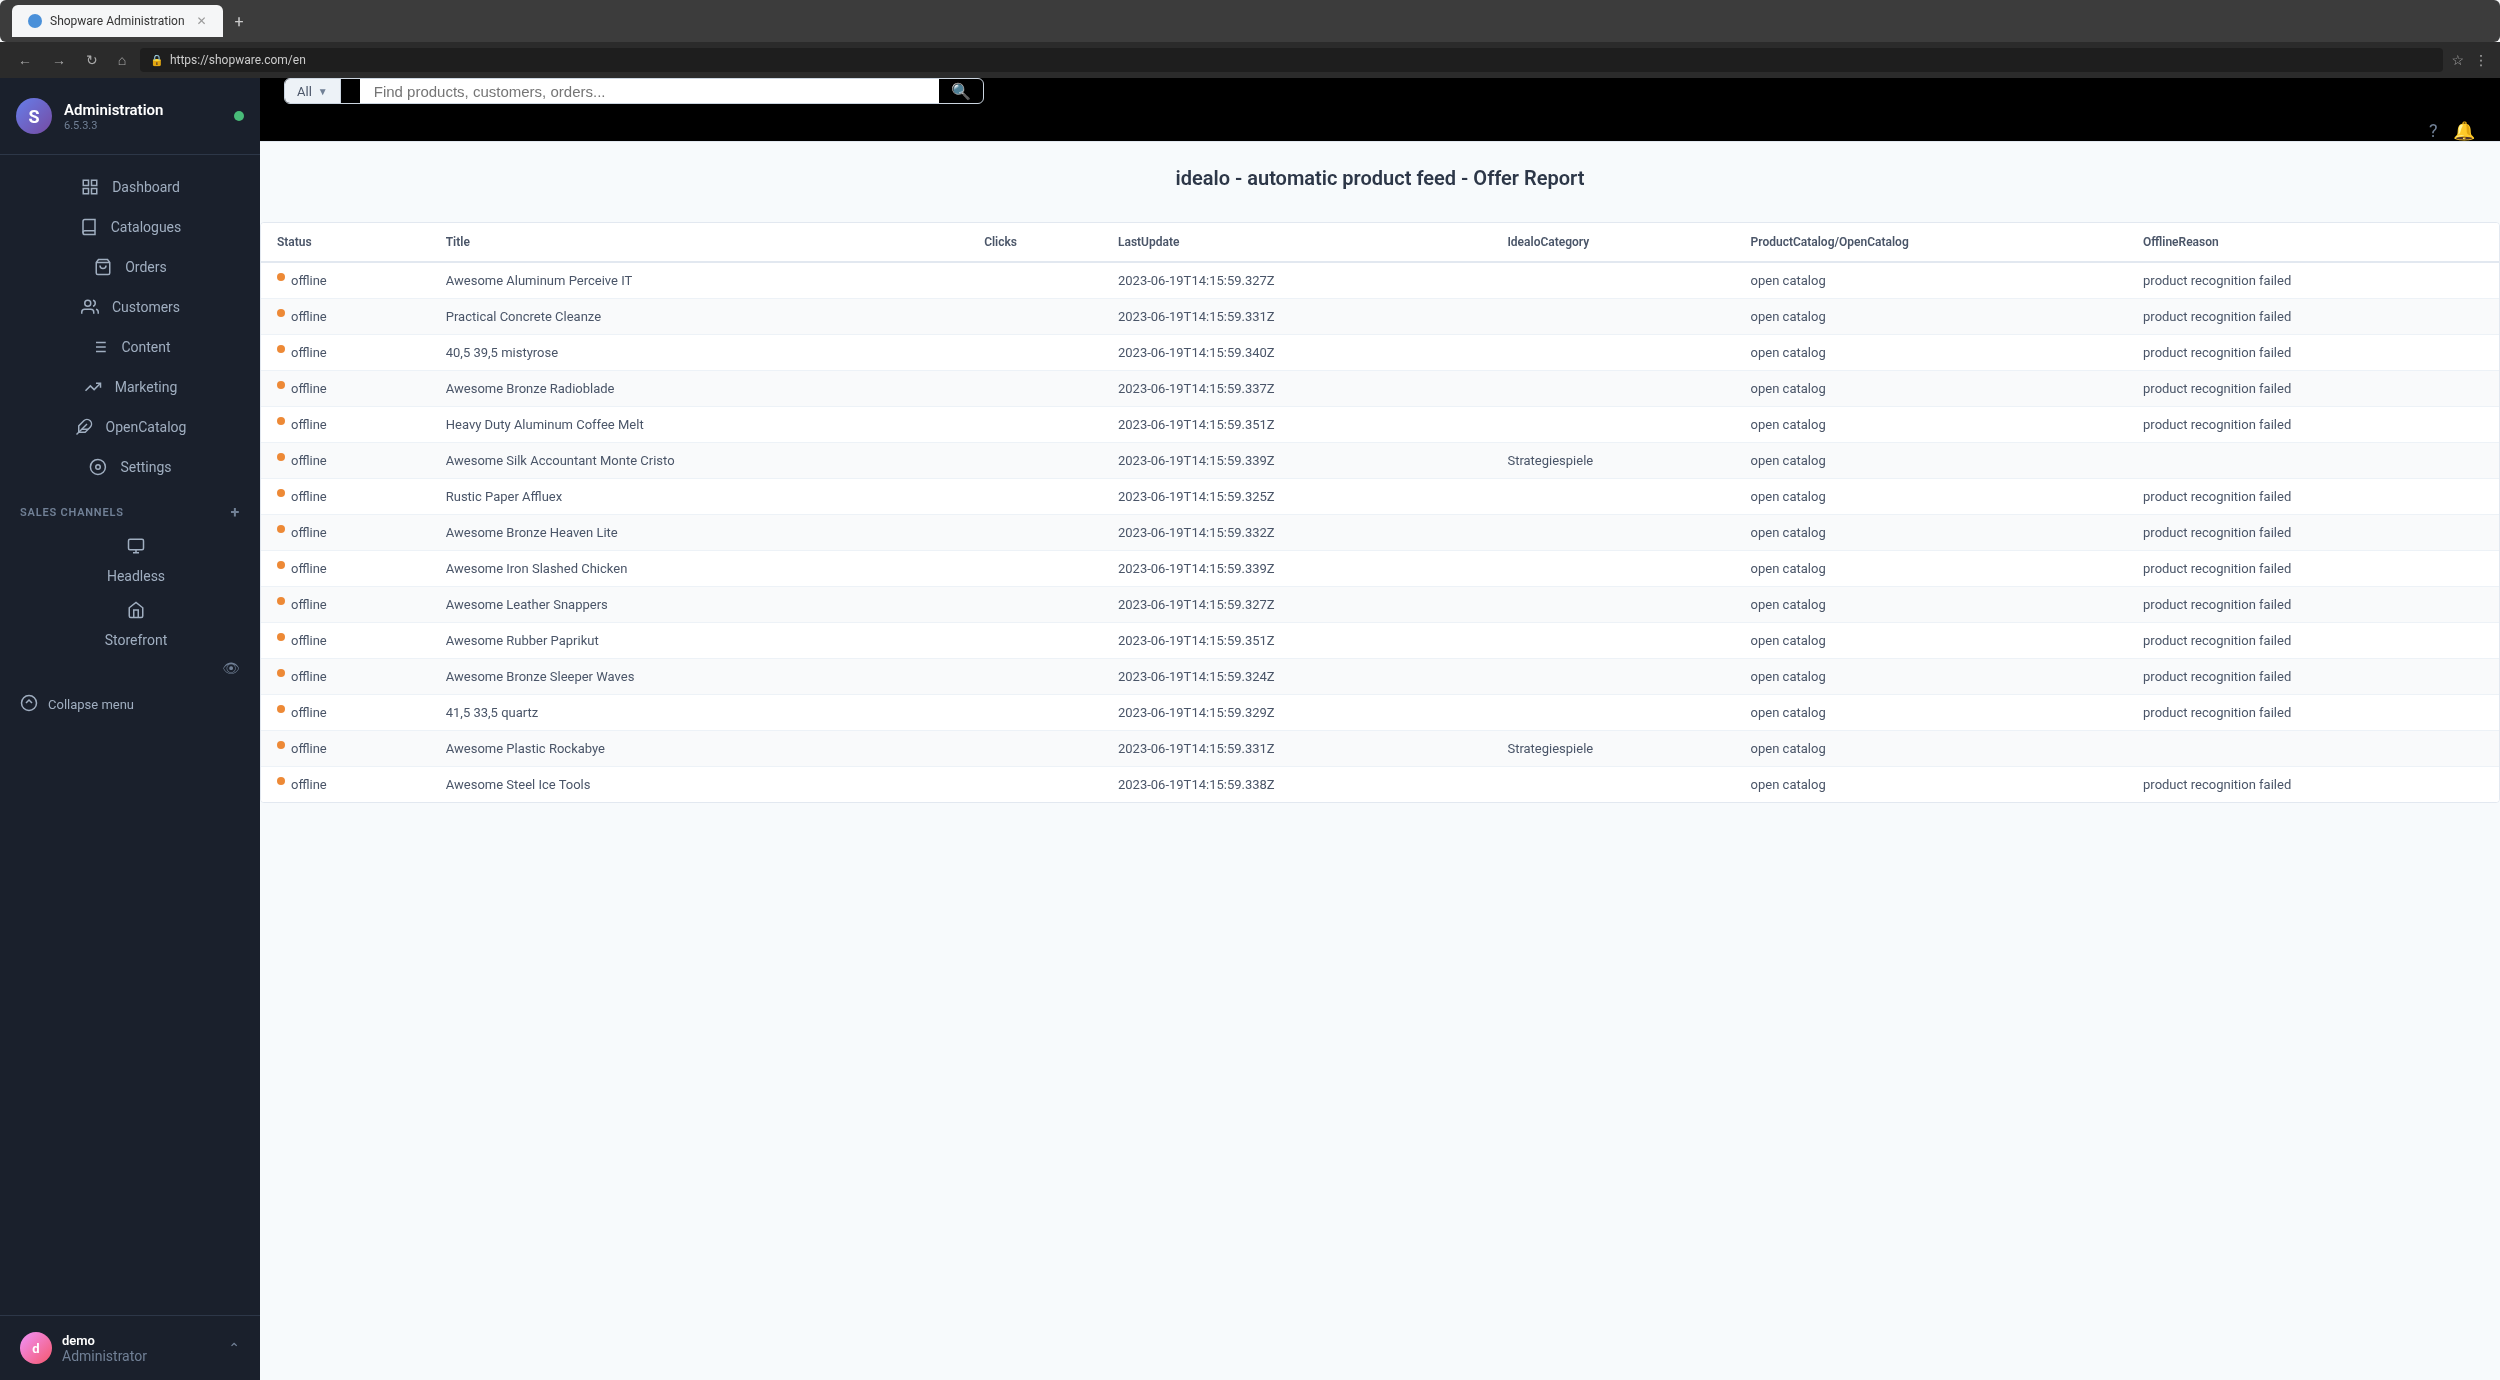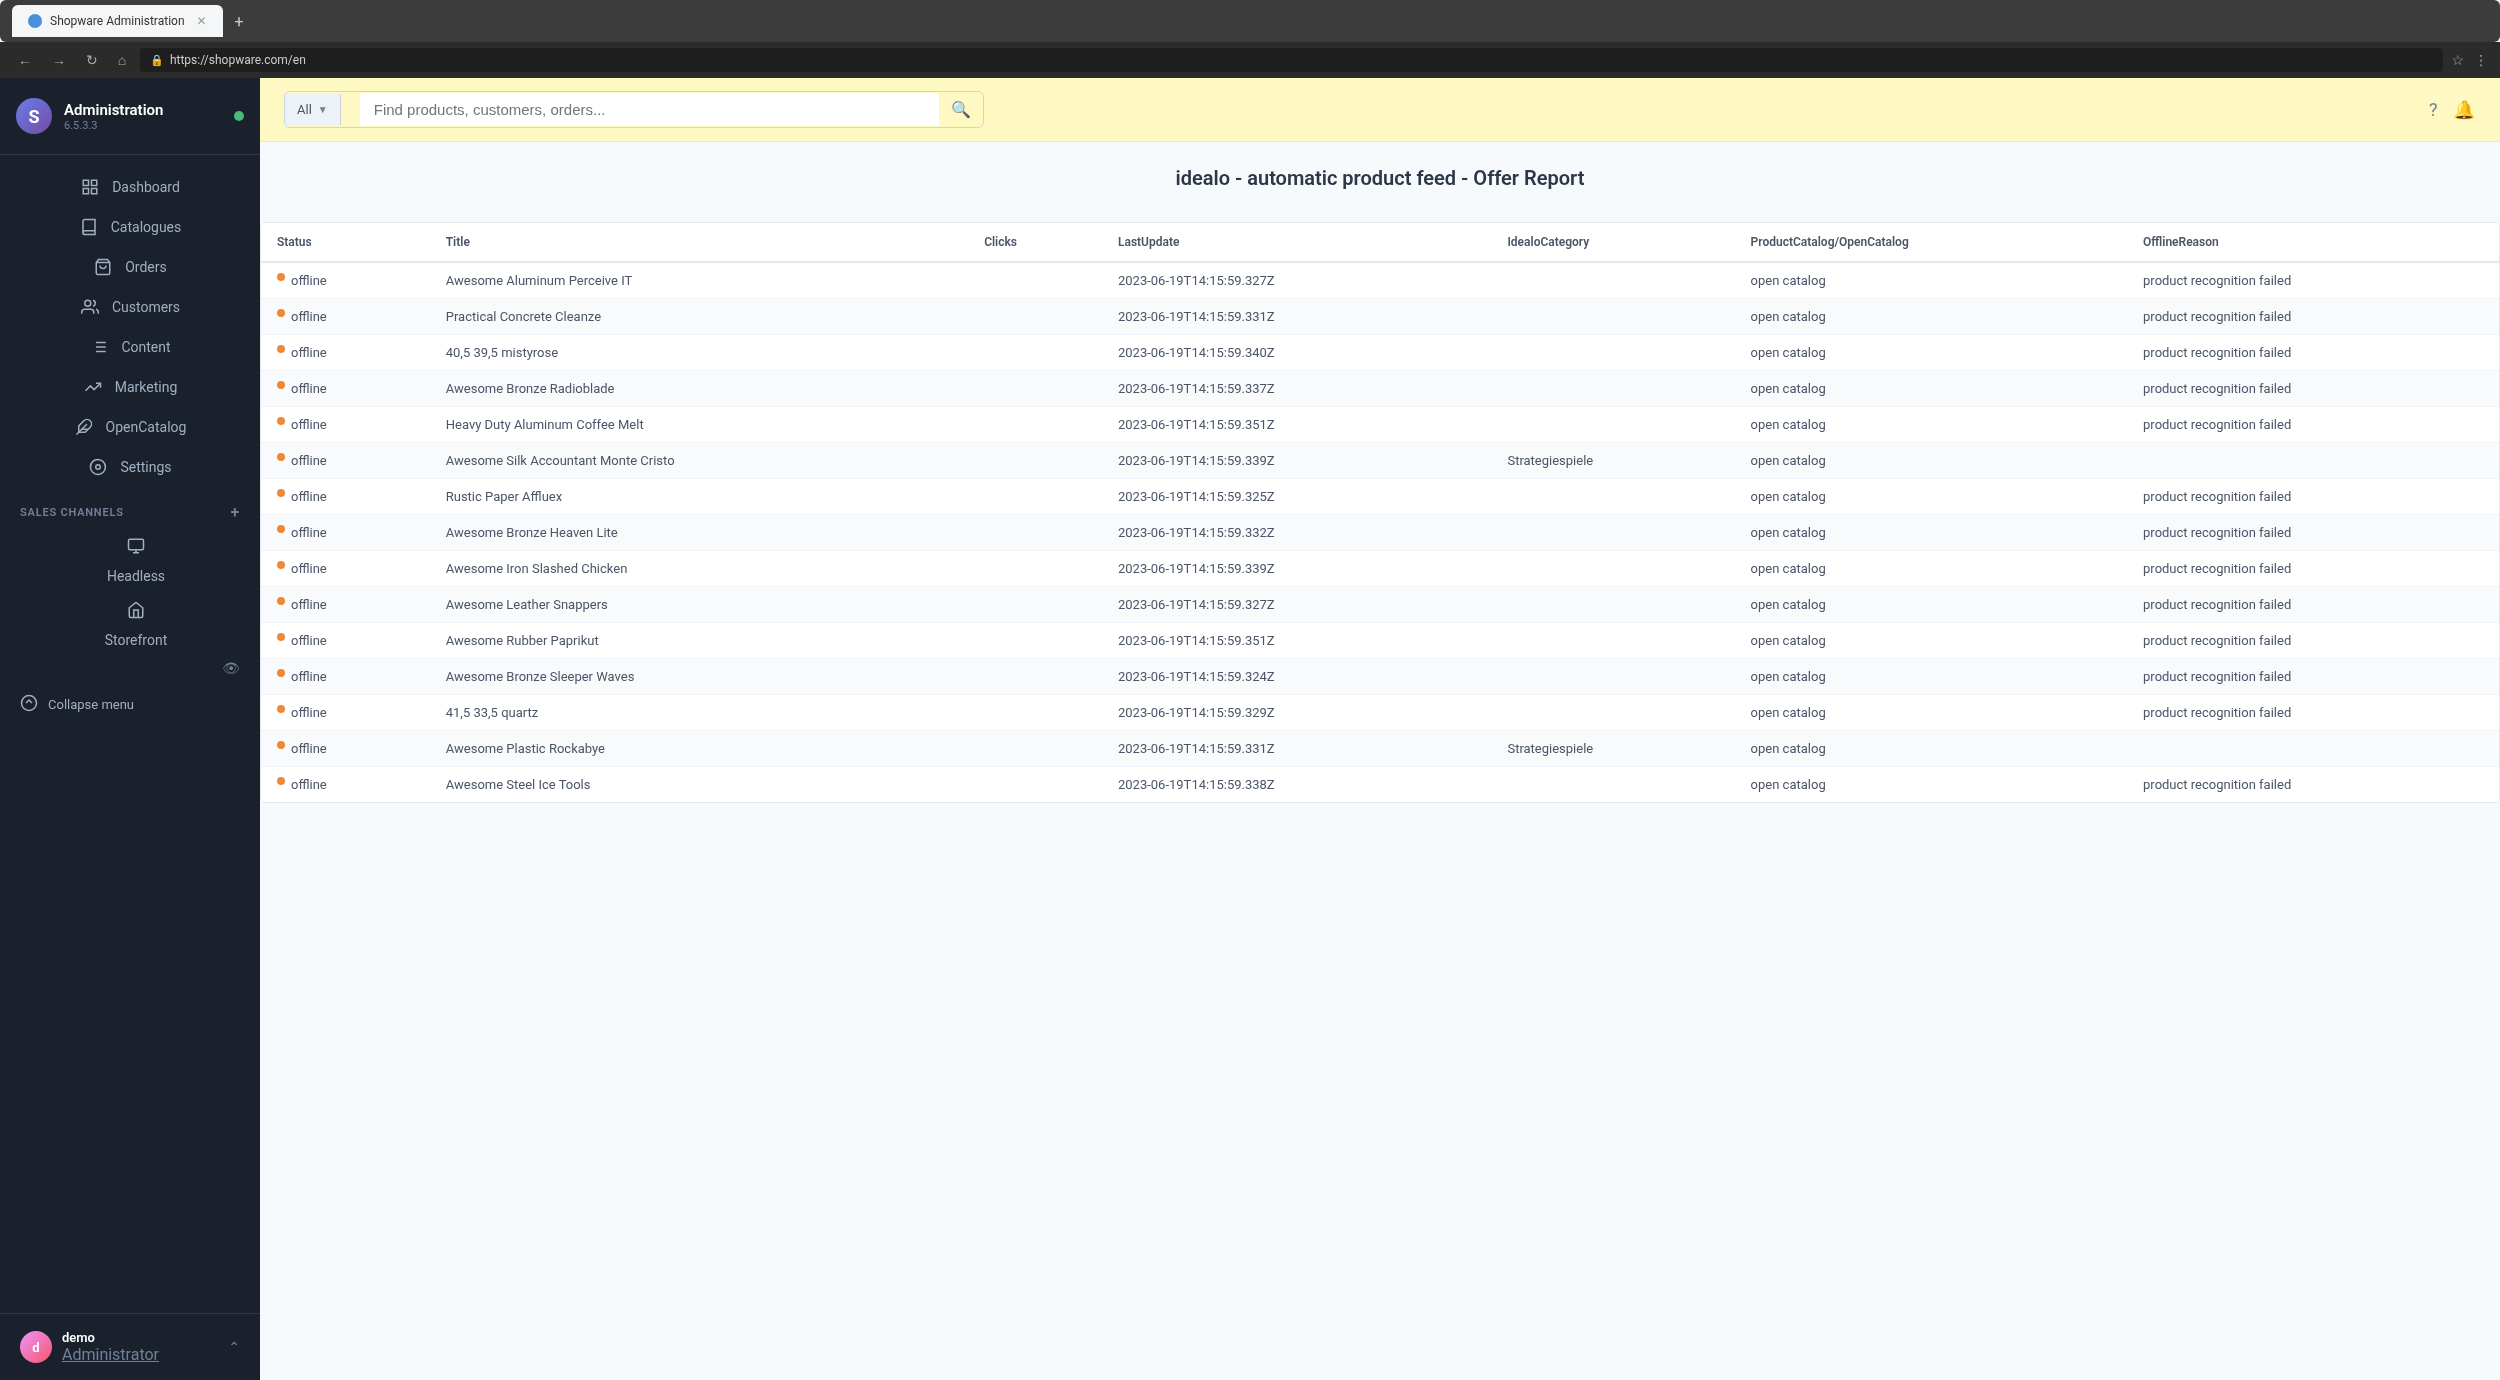--- a/index.html
+++ b/index.html
@@ -30,28 +30,28 @@
     .online-dot { width: 10px; height: 10px; background: #48bb78; border-radius: 50%; margin-left: auto; }
     .sidebar-nav { padding: 12px 0; flex: 1; }
     .sidebar-item { display: flex; align-items: center; gap: 12px; padding: 10px 20px; cursor: pointer; color: #a0aec0; font-size: 14px; transition: background 0.15s; justify-content: center; }
     .sidebar-icon { width: 20px; height: 20px; display: flex; align-items: center; justify-content: center; flex-shrink: 0; }
     .sidebar-section-title { padding: 16px 20px 6px; font-size: 11px; font-weight: 600; color: #718096; text-transform: uppercase; letter-spacing: 0.8px; display: flex; align-items: center; justify-content: space-between; }
     .sidebar-section-title .add-icon { cursor: pointer; font-size: 16px; color: #718096; }
     .sidebar-sub-item { display: flex; align-items: center; gap: 12px; padding: 8px 20px 8px 32px; cursor: pointer; color: #a0aec0; font-size: 14px; flex-direction: column; }
     .sidebar-footer { padding: 16px 20px; border-top: 1px solid #2d3748; display: flex; align-items: center; gap: 10px; cursor: pointer; }
     .avatar { width: 32px; height: 32px; background: linear-gradient(135deg, #f093fb, #f5576c); border-radius: 50%; display: flex; align-items: center; justify-content: center; color: white; font-size: 13px; font-weight: bold; flex-shrink: 0; }
     .footer-user-name { font-size: 13px; font-weight: 600; color: #fff; }
-    .footer-user-role { font-size: 16px; color: #718096; text-decoration: underline; }
+    .footer-user-role { font-size: 14px; color: #718096; }
     .footer-chevron { margin-left: auto; color: #718096; }
 
     
     .main { flex: 1; display: flex; flex-direction: column; overflow: hidden; }
 
     
-    .topbar { background: #fef9c3; height: 64px; display: flex; align-items: center; padding: 0 24px; gap: 16px; border-bottom: 1px solid #e2e8f0; flex-shrink: 0; }
+    .topbar { background: #000000; height: 64px; display: flex; padding: 0 24px; gap: 16px; border-bottom: 1px solid #e2e8f0; flex-shrink: 0; flex-direction: column; }
     .search-bar { flex: 1; max-width: 700px; display: flex; align-items: center; border: 1px solid #cbd5e0; border-radius: 6px; overflow: hidden; }
     .search-prefix { background: #edf2f7; border-right: 1px solid #cbd5e0; padding: 8px 12px; display: flex; align-items: center; gap: 6px; font-size: 13px; color: #4a5568; cursor: pointer; }
     .search-prefix-chevron { font-size: 10px; color: #718096; }
     .search-input { flex: 1; border: none; outline: none; padding: 8px 14px; font-size: 15px; color: #4a5568; background: #fff; margin-left: 19px; }
     .search-btn { background: none; border: none; padding: 8px 12px; cursor: pointer; color: #718096; font-size: 16px; }
     .topbar-actions { display: flex; gap: 16px; align-items: center; margin-left: auto; }
     .topbar-icon { color: #718096; font-size: 18px; cursor: pointer; }
 
     
     .content { flex: 1; overflow-y: auto; background: #f7fafc; }

